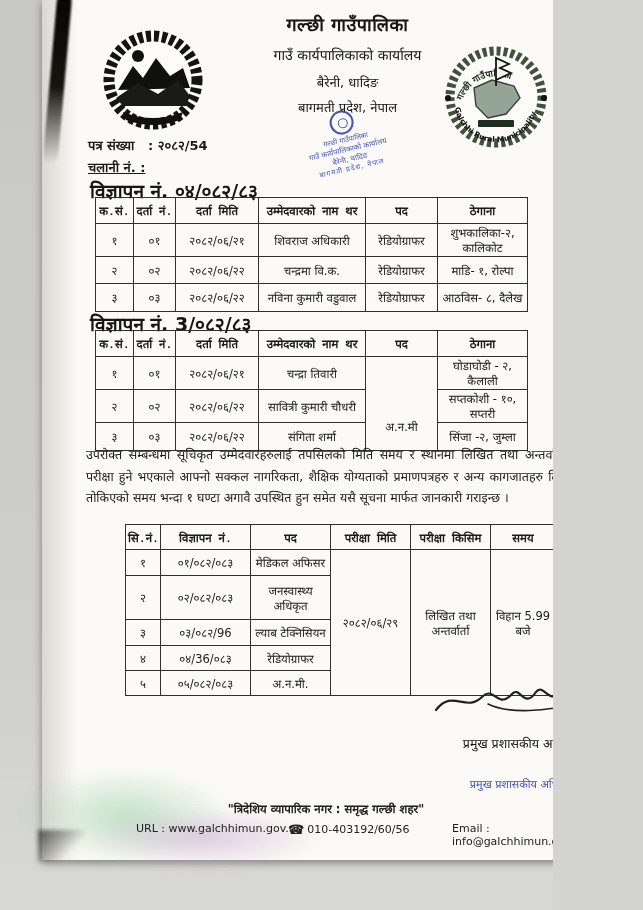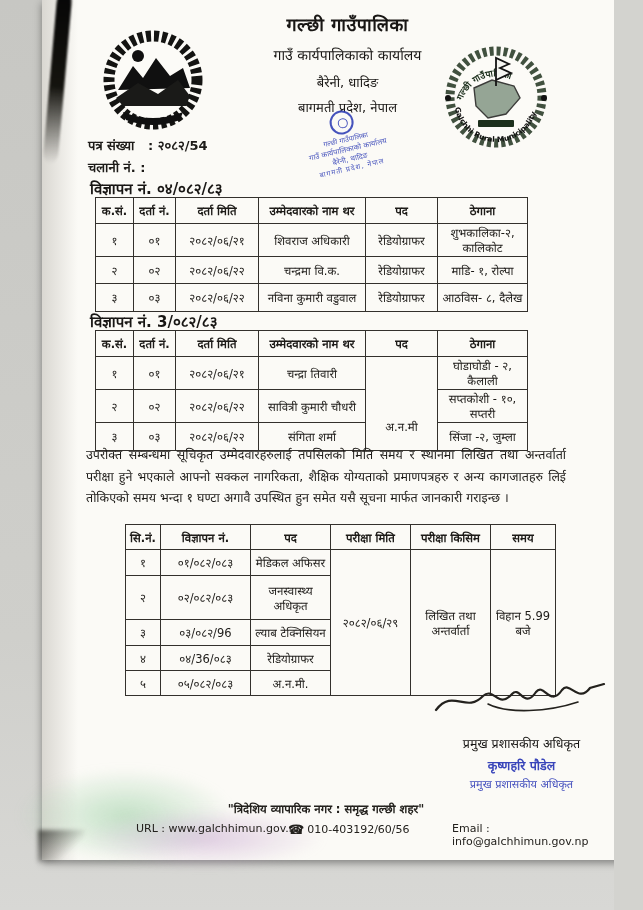--- a/index.html
+++ b/index.html
@@ -1,18 +1,18 @@
 <!DOCTYPE html>
 <html><head>
 <meta charset="utf-8">
 <style>
   * { margin:0; padding:0; box-sizing:border-box; }
   html,body { width:643px; height:910px; }
   body { font-family:"DejaVu Sans","Liberation Sans",sans-serif; background:#d3d3cf; }
-  #root { position:relative; width:614px; height:910px; overflow:hidden;
+  #root { position:relative; width:553px; height:910px; overflow:hidden;
           background:linear-gradient(to bottom,#c7c7c3 0%,#cfcfcb 70%,#d8d8d5 100%);padding-left:48px; }
   .page { position:absolute; left:42px; top:0; width:601px; height:860px;
           background:#fbfaf6; box-shadow:0 3px 8px rgba(0,0,0,.4); }
   
   .edge-shade { position:absolute; left:42px; top:0; width:36px; height:860px;
           background:linear-gradient(to right, rgba(140,135,125,.30), rgba(140,135,125,0)); }
   .black-wedge { position:absolute; left:50px; top:-8px; width:15px; height:172px;
           background:linear-gradient(to bottom,#060606 0%,#15140f 55%, rgba(20,20,15,0) 100%);
           transform:rotate(5deg); filter:blur(1.2px); border-radius:40% 40% 60% 60%/8%; }
   .green-blob { position:absolute; left:18px; top:768px; width:215px; height:95px; border-radius:50%;
@@ -37,27 +37,27 @@
           margin:0 auto 1px auto; position:relative; }
   .blue-stamp .seal::after { content:""; position:absolute; left:6px; top:6px; width:8px; height:8px;
           border:1.5px solid #2d3cb5; border-radius:50%; }
   .blue-stamp .s1 { font-size:7px; }
   .blue-stamp .s2 { font-size:7.5px; }
   .blue-stamp .s3 { font-size:7px; letter-spacing:1px; }
 
   
   .ref-line { left:88px; font-size:13px; font-weight:bold; color:#1d1b18; }
   .rule1 { left:70px; top:174px; width:568px; height:2px; background:#3c3a36; }
-  .notice-title { left:90px; font-size:15px; font-weight:bold; color:#181614; }
+  .notice-title { left:90px; font-size:19px; font-weight:bold; color:#181614; }
 
   
   table.doc { border-collapse:collapse; table-layout:fixed; background:transparent; }
   table.doc th, table.doc td { border:1.4px solid #33302c; font-size:11.5px; color:#1d1b18;
           text-align:center; vertical-align:middle; padding:1px 2px; overflow:hidden; }
-  table.doc th { font-weight:bold; }
+  table.doc th { font-weight:bold;font-family:Liberation Mono, monospace; }
   .t1 { left:95px; top:197px; width:432px; }
   .t2 { left:95px; top:330px; width:432px; }
   .t3 { left:125px; top:524px; width:430px; }
   .merged-low { vertical-align:bottom !important; padding-bottom:16px !important; }
 
   .para { left:86px; top:444px; width:480px; font-size:12.5px; line-height:21.5px;
           text-align:justify; color:#1d1b18; }
   .tapasil { left:86px; top:506px; width:480px; text-align:center; font-size:13px;
           font-weight:bold; text-decoration:underline; color:#181614; }
 
@@ -130,21 +130,21 @@
     <div class="s1">गल्छी गाउँपालिका</div>
     <div class="s2">गाउँ कार्यपालिकाको कार्यालय</div>
     <div class="s2">बैरेनी, धादिङ</div>
     <div class="s3">बागमती प्रदेश, नेपाल</div>
   </div>
 
   <div class="abs ref-line" style="top:136px;">
     <span>पत्र संख्या</span>
     &nbsp;&nbsp;<span>: २०८२/54</span>
   </div>
-  <div class="abs ref-line" style="top:158px;">चलानी नं. :</div>
+  <div class="abs ref-line" style="top:158px;text-decoration:underline;">चलानी नं. :</div>
   <div class="rule1"></div>
 
   <div class="abs notice-title" style="top:178px;">विज्ञापन नं. ०४/०८२/८३</div>
   <table class="doc abs t1">
     <colgroup>
         <col style="width:38px">
         <col style="width:42px">
         <col style="width:83px">
         <col style="width:107px">
         <col style="width:72px">
@@ -280,21 +280,20 @@
     </tr>
   </tbody>
     </table>
 
 
   <svg class="abs sig-svg" width="185" height="42" viewBox="0 0 185 42">
     <path d="M8,30 C25,8 38,34 55,16 C66,6 70,30 84,14 C92,5 96,30 108,12 C116,2 122,28 134,10 C142,0 150,24 162,8 L176,4" fill="none" stroke="#23211d" stroke-width="2.2" stroke-linecap="round"></path>
     <path d="M60,24 C80,34 120,32 150,22" fill="none" stroke="#23211d" stroke-width="1.6" stroke-linecap="round"></path>
   </svg>
   <div class="abs sig-title">प्रमुख प्रशासकीय अधिकृत</div>
-  <div class="abs sig-stamp-name">कृष्णहरि पौडेल</div>
   <div class="abs sig-stamp-title">प्रमुख प्रशासकीय अधिकृत</div>
 
   <div class="rule2"></div>
   <div class="abs slogan">"त्रिदेशिय व्यापारिक नगर : समृद्ध गल्छी शहर"</div>
   <div class="abs contact contact-url">URL : www.galchhimun.gov.np</div>
   <div class="abs contact contact-phone">
     <span class="phone-icon">☎</span><span>010-403192/60/56</span>
   </div>
   <div class="abs contact contact-email">Email : info@galchhimun.gov.np</div>
 </div>

